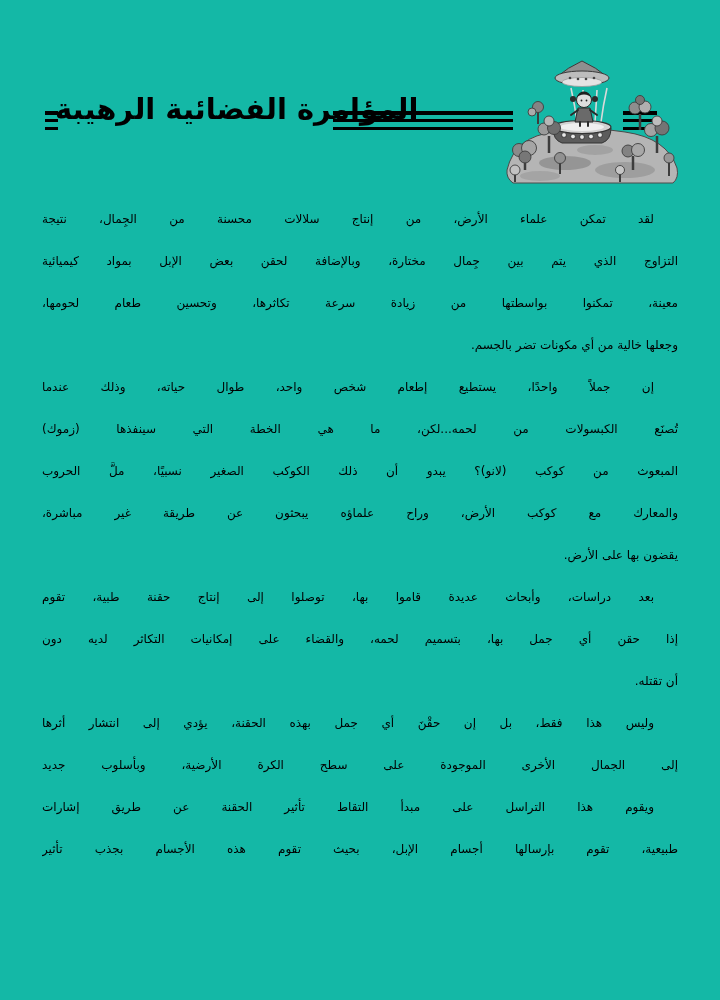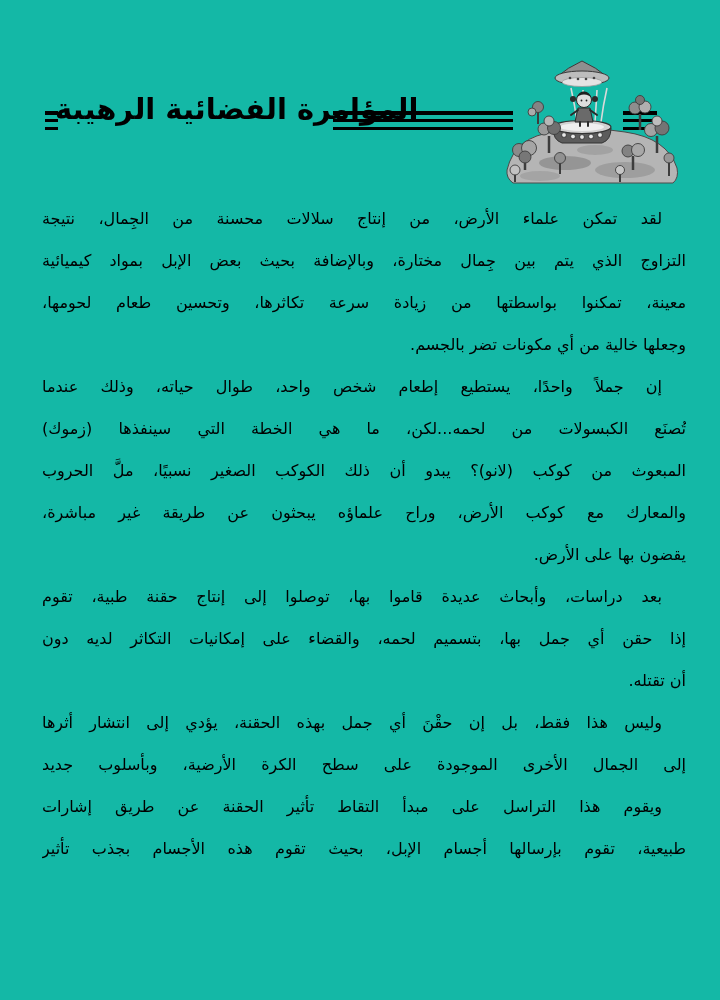--- a/index.html
+++ b/index.html
@@ -22,22 +22,22 @@
   .title{
     position:absolute;top:92px;left:55px;
     font-size:29px;font-weight:700;direction:rtl;
     letter-spacing:-0.5px;white-space:nowrap;
   }
 
   .illustration{position:absolute;left:505px;top:58px;width:175px;height:127px;}
 
   
   .article{
-    position:absolute;top:198px;left:42px;right:34px;
-    direction:rtl;font-size:16px;
+    position:absolute;top:198px;left:42px;right:42px;
+    direction:rtl;font-size:12px;
   }
   .para{margin:0;}
   .ln{
     height:42px;line-height:42px;overflow:hidden;
     text-align:justify;text-align-last:justify;
     white-space:nowrap;
   }
   .ln.fl{padding-right:24px;}
   .ln.ll{text-align:center;text-align-last:right;}
 </style>
@@ -135,21 +135,21 @@
         <path d="M115,116 L115,124" stroke-width="2"></path>
         <circle cx="115" cy="112" r="4.5" fill="#c6c6c6"></circle>
       </g>
     </svg>
   </div>
 
   <div class="article">
 
     <div class="para">
       <div class="ln fl">لقد تمكن علماء الأرض، من إنتاج سلالات محسنة من الجِمال، نتيجة</div>
-      <div class="ln">التزاوج الذي يتم بين جِمال مختارة، وبالإضافة بحيث بعض الإبل بمواد كيميائية</div>
+      <div class="ln">التزاوج الذي يتم بين جِمال مختارة، وبالإضافة لحقن بعض الإبل بمواد كيميائية</div>
       <div class="ln">معينة، تمكنوا بواسطتها من زيادة سرعة تكاثرها، وتحسين طعام لحومها،</div>
       <div class="ln ll">وجعلها خالية من أي مكونات تضر بالجسم.</div>
     </div>
 
     <div class="para">
       <div class="ln fl">إن جملاً واحدًا، يستطيع إطعام شخص واحد، طوال حياته، وذلك عندما</div>
       <div class="ln">تُصنَع الكبسولات من لحمه...لكن، ما هي الخطة التي سينفذها (زموك)</div>
       <div class="ln">المبعوث من كوكب (لانو)؟ يبدو أن ذلك الكوكب الصغير نسبيًا، ملَّ الحروب</div>
       <div class="ln">والمعارك مع كوكب الأرض، وراح علماؤه يبحثون عن طريقة غير مباشرة،</div>
       <div class="ln ll">يقضون بها على الأرض.</div>

